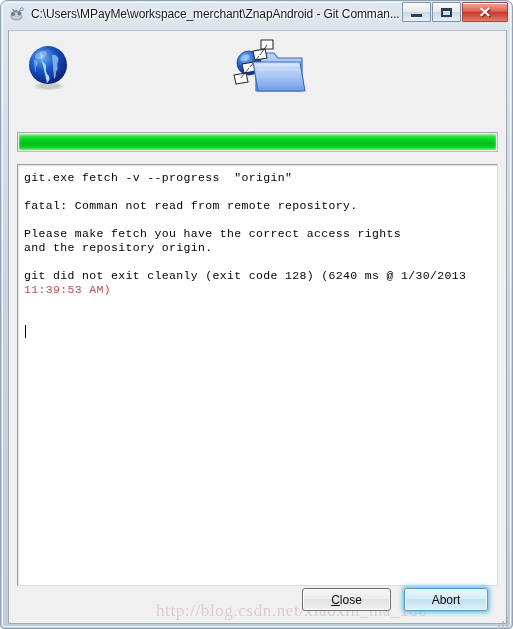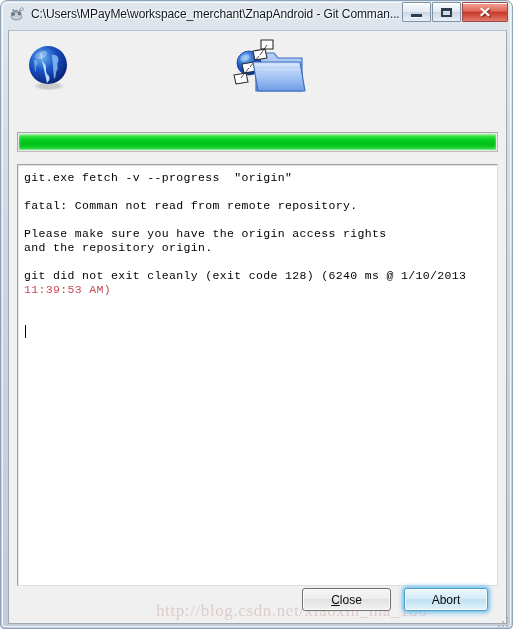--- a/index.html
+++ b/index.html
@@ -370,24 +370,24 @@
 
     <div class="progress-wrap">
       <div class="progress-fill" style="width:100%"></div>
     </div>
 
     <div class="console">
       <div class="console-text"><span>git.exe fetch -v --progress  "origin"</span>
 <span></span>
 <span>fatal: Comman not read from remote repository.</span>
 <span></span>
-<span>Please make sure you have the origin access rights</span>
+<span>Please make fetch you have the correct access rights</span>
 <span>and the repository origin.</span>
 <span></span>
-<span>git did not exit cleanly (exit code 128) (6240 ms @ 1/10/2013</span>
+<span>git did not exit cleanly (exit code 128) (6240 ms @ 1/30/2013</span>
 <span class="err">11:39:53 AM)</span></div>
       <div class="caret"></div>
     </div>
   </div>
 
   <div class="watermark">http://blog.csdn.net/xiaoxin_ma_180</div>
 
   <div class="btn btn-abort">
     <span>Abort</span>
   </div>

